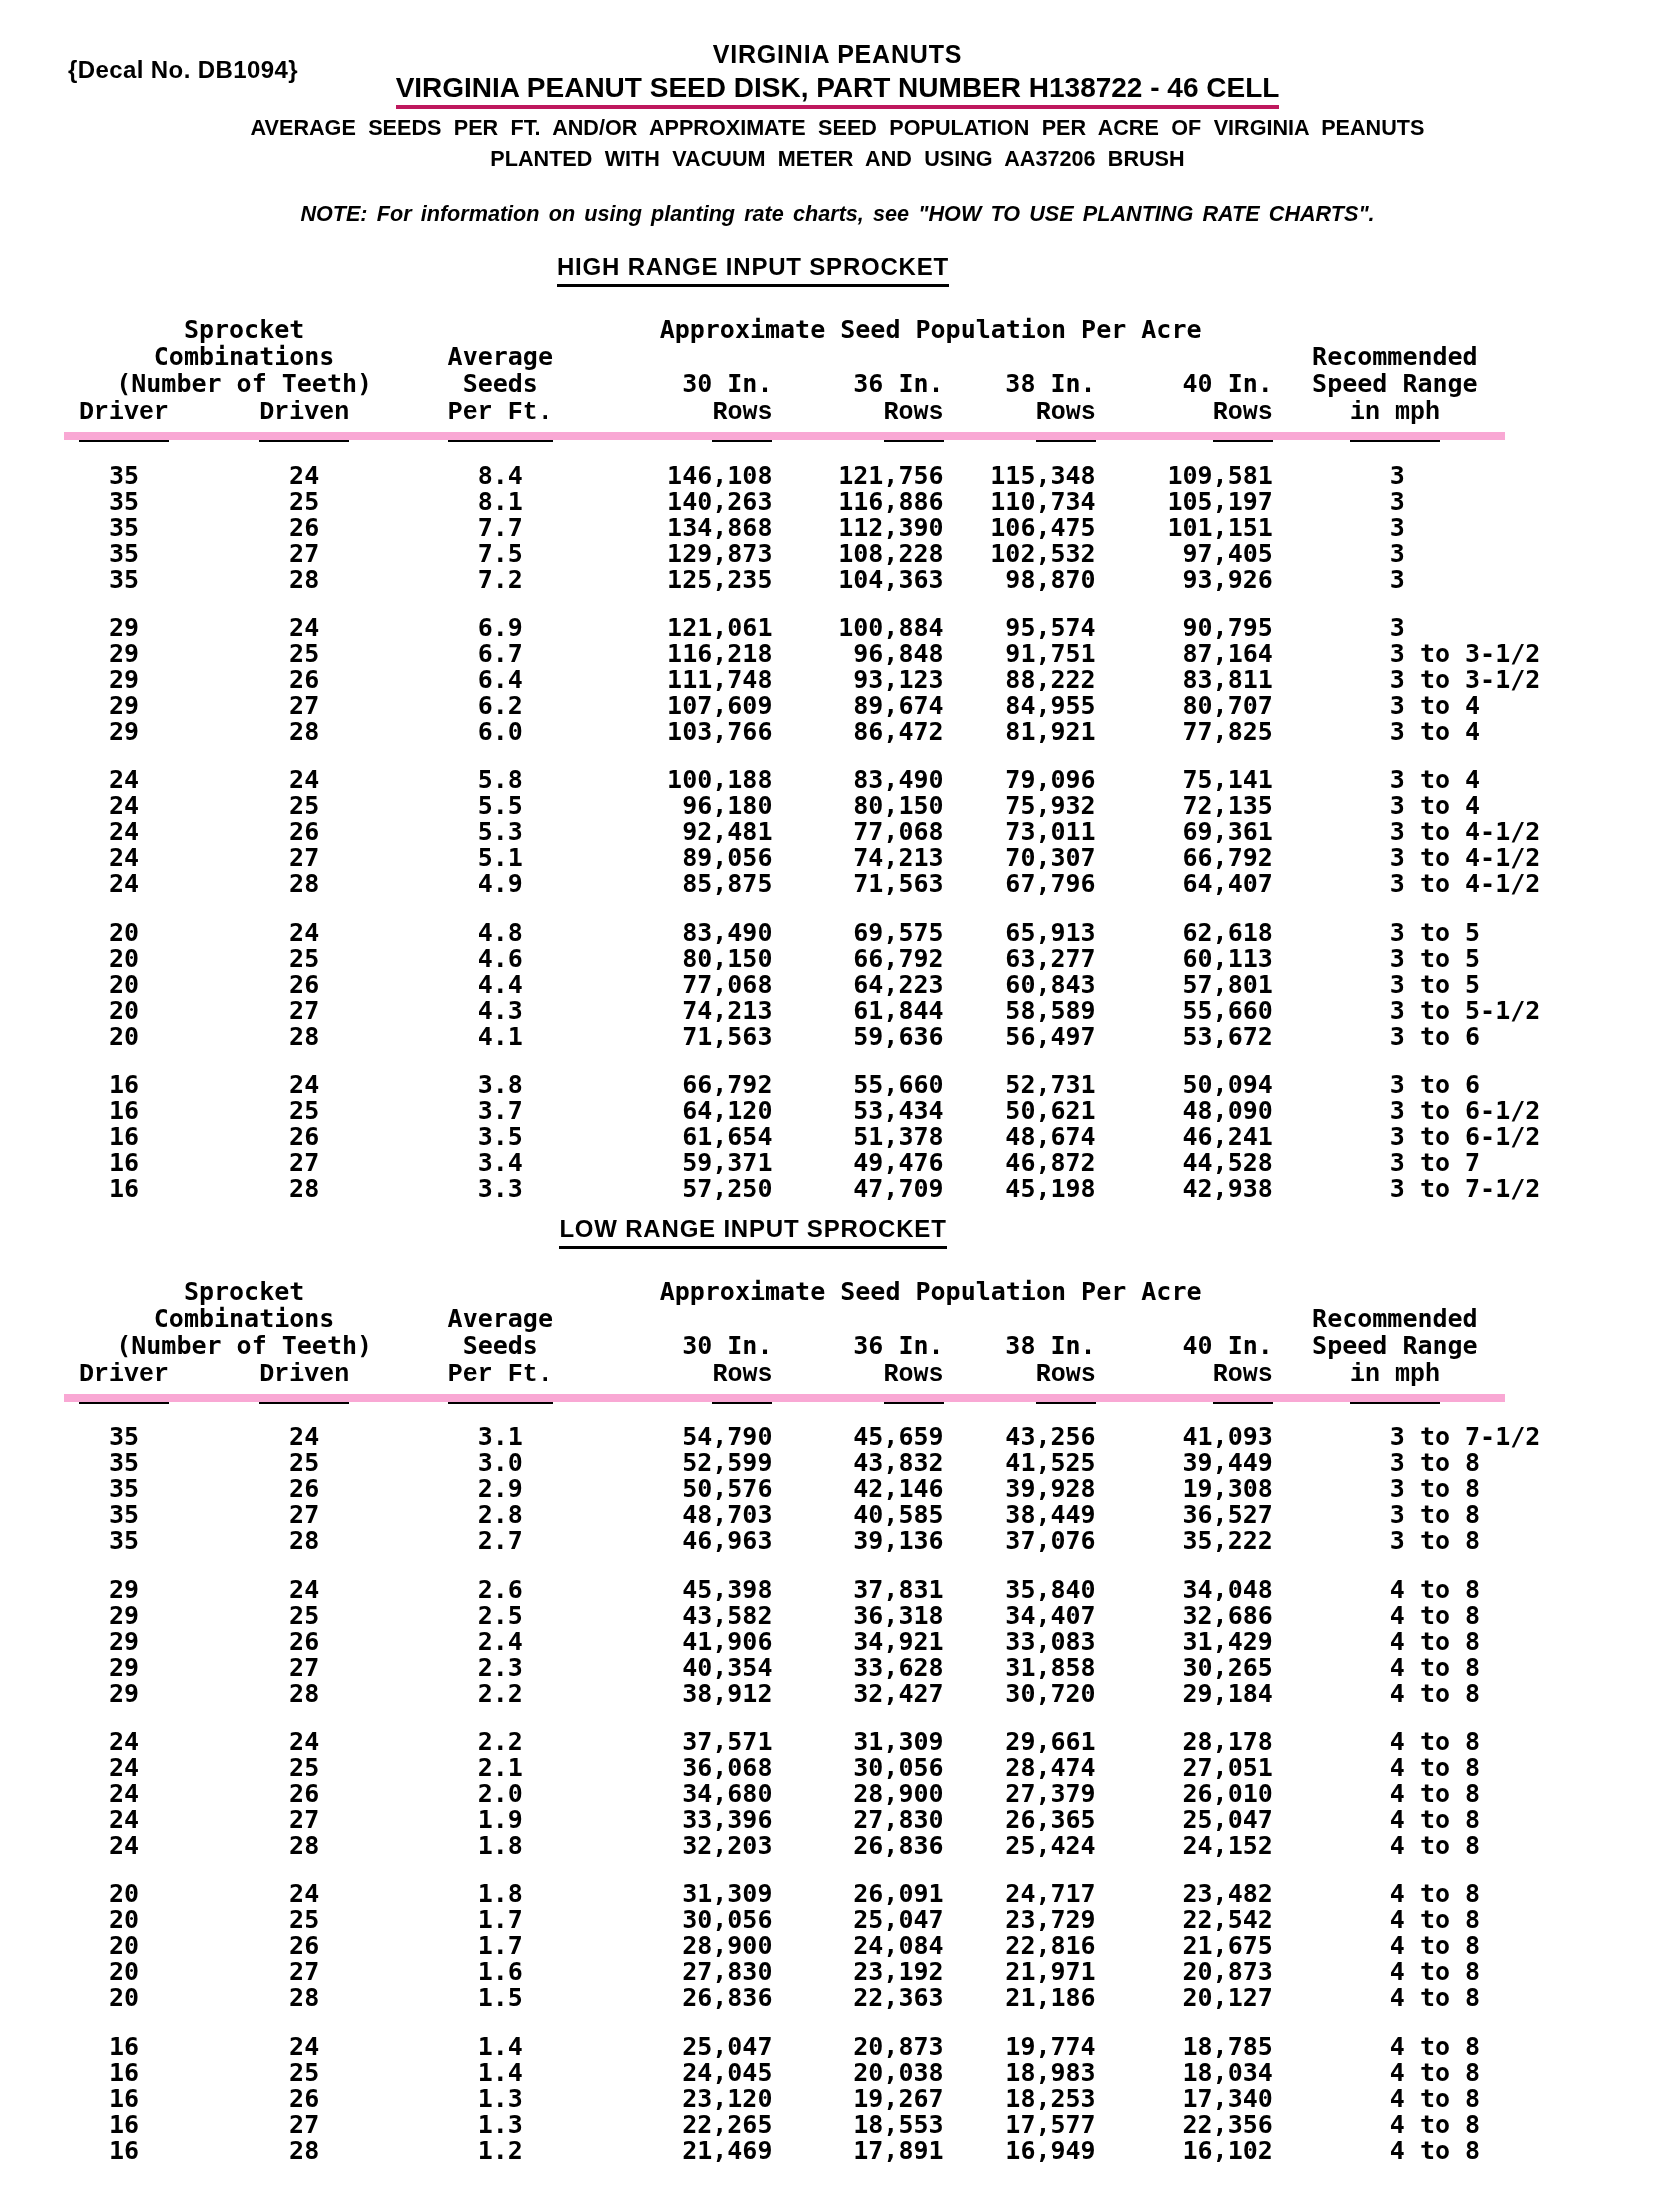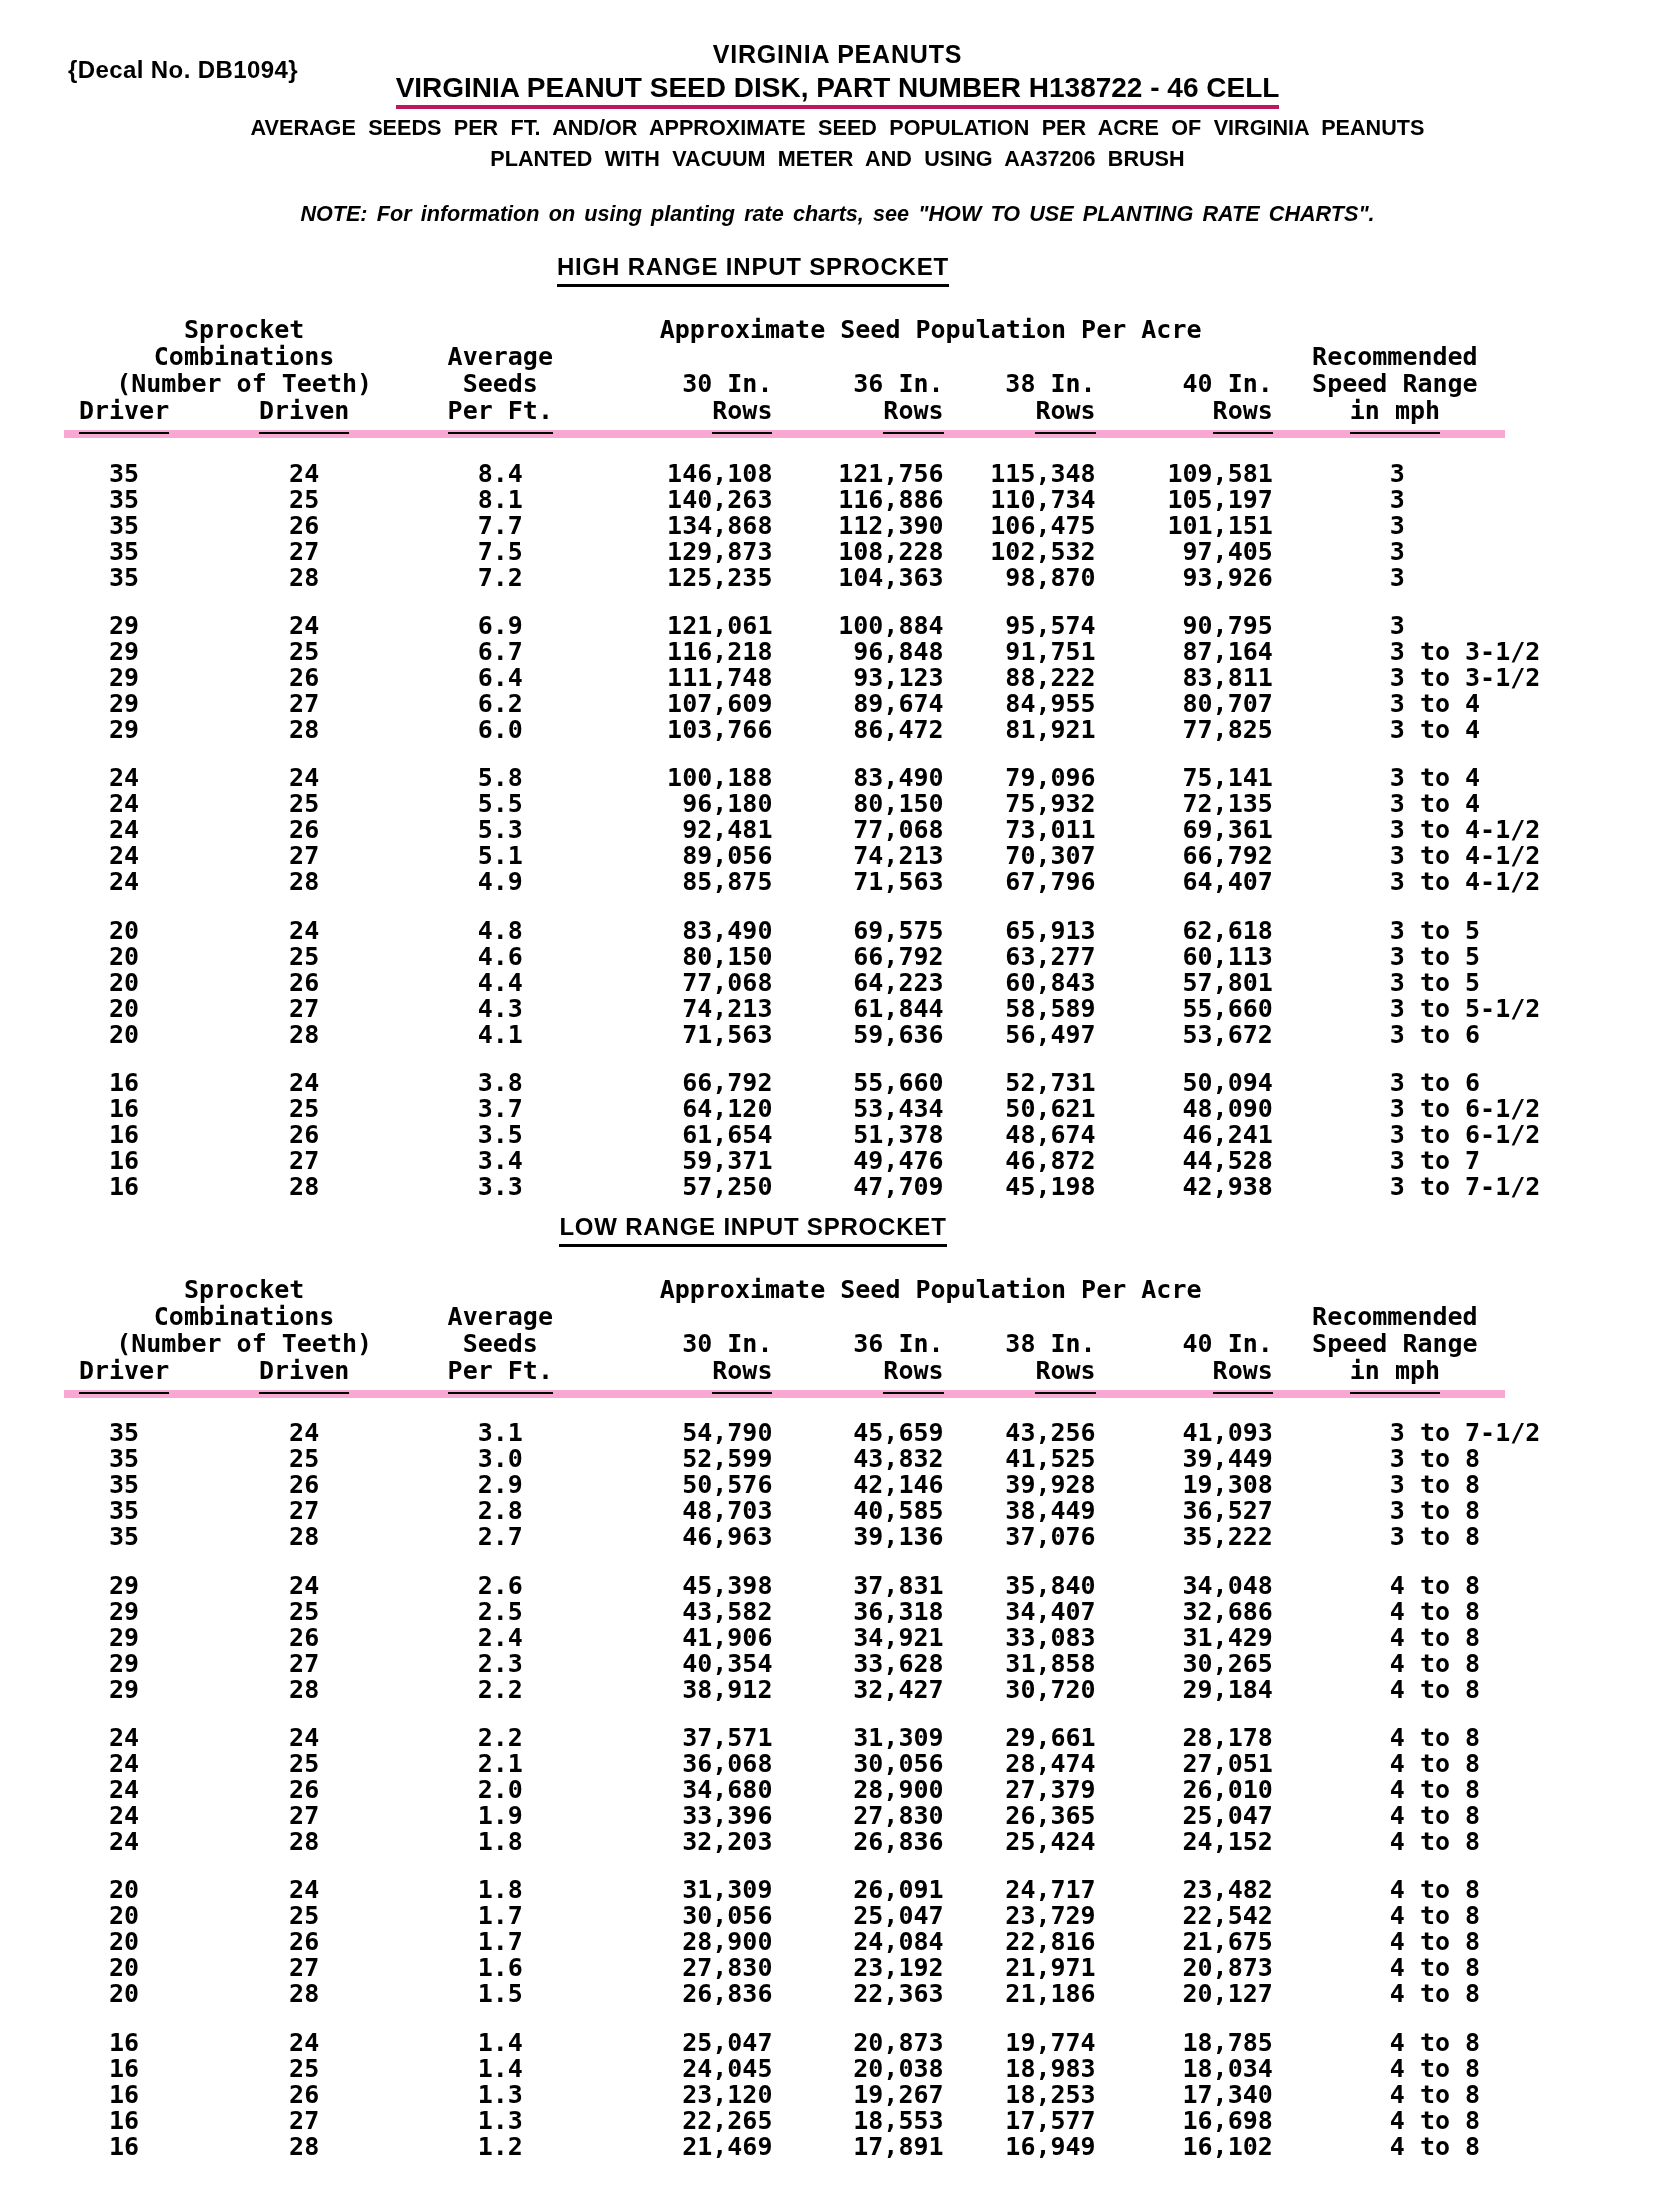--- a/index.html
+++ b/index.html
@@ -78,21 +78,21 @@
   thead { border-bottom:8px solid #f9a8d4; }
   thead td.num, tbody td:nth-child(4), tbody td:nth-child(5),
   tbody td:nth-child(6), tbody td:nth-child(7) {
     text-align:right; padding-right:12px;
   }
   tbody td { line-height:26px; text-align:center; }
   tbody td:nth-child(1), tbody td:nth-child(2), tbody td:nth-child(3) { text-align:center; }
   tbody td:nth-child(8) { text-align:left; padding-left:105px; overflow:visible; }
   tr.spacer td { height:22.4px; line-height:22.4px; }
   tr.spacer.lead td { height:26.4px; line-height:26.4px; }
-  .u { border-bottom:2.4px solid #000; padding-bottom:7px; }
+  .u { border-bottom:2.4px solid #000; padding-bottom:13px;font-family:Liberation Mono, monospace; }
   
   .important {
     margin-left:68px; margin-top:34px;
     font-family:"Liberation Sans", sans-serif;
     font-weight:bold; font-size:21.6px;
     word-spacing:4px;
   }
 </style>
 </head>
 <body>
@@ -724,21 +724,21 @@
           <td>17,340</td>
           <td>4 to 8</td>
         </tr>
         <tr>
           <td>16</td>
           <td>27</td>
           <td>1.3</td>
           <td>22,265</td>
           <td>18,553</td>
           <td>17,577</td>
-          <td>16,698</td>
+          <td>22,356</td>
           <td>4 to 8</td>
         </tr>
         <tr>
           <td>16</td>
           <td>28</td>
           <td>1.2</td>
           <td>21,469</td>
           <td>17,891</td>
           <td>16,949</td>
           <td>16,102</td>

